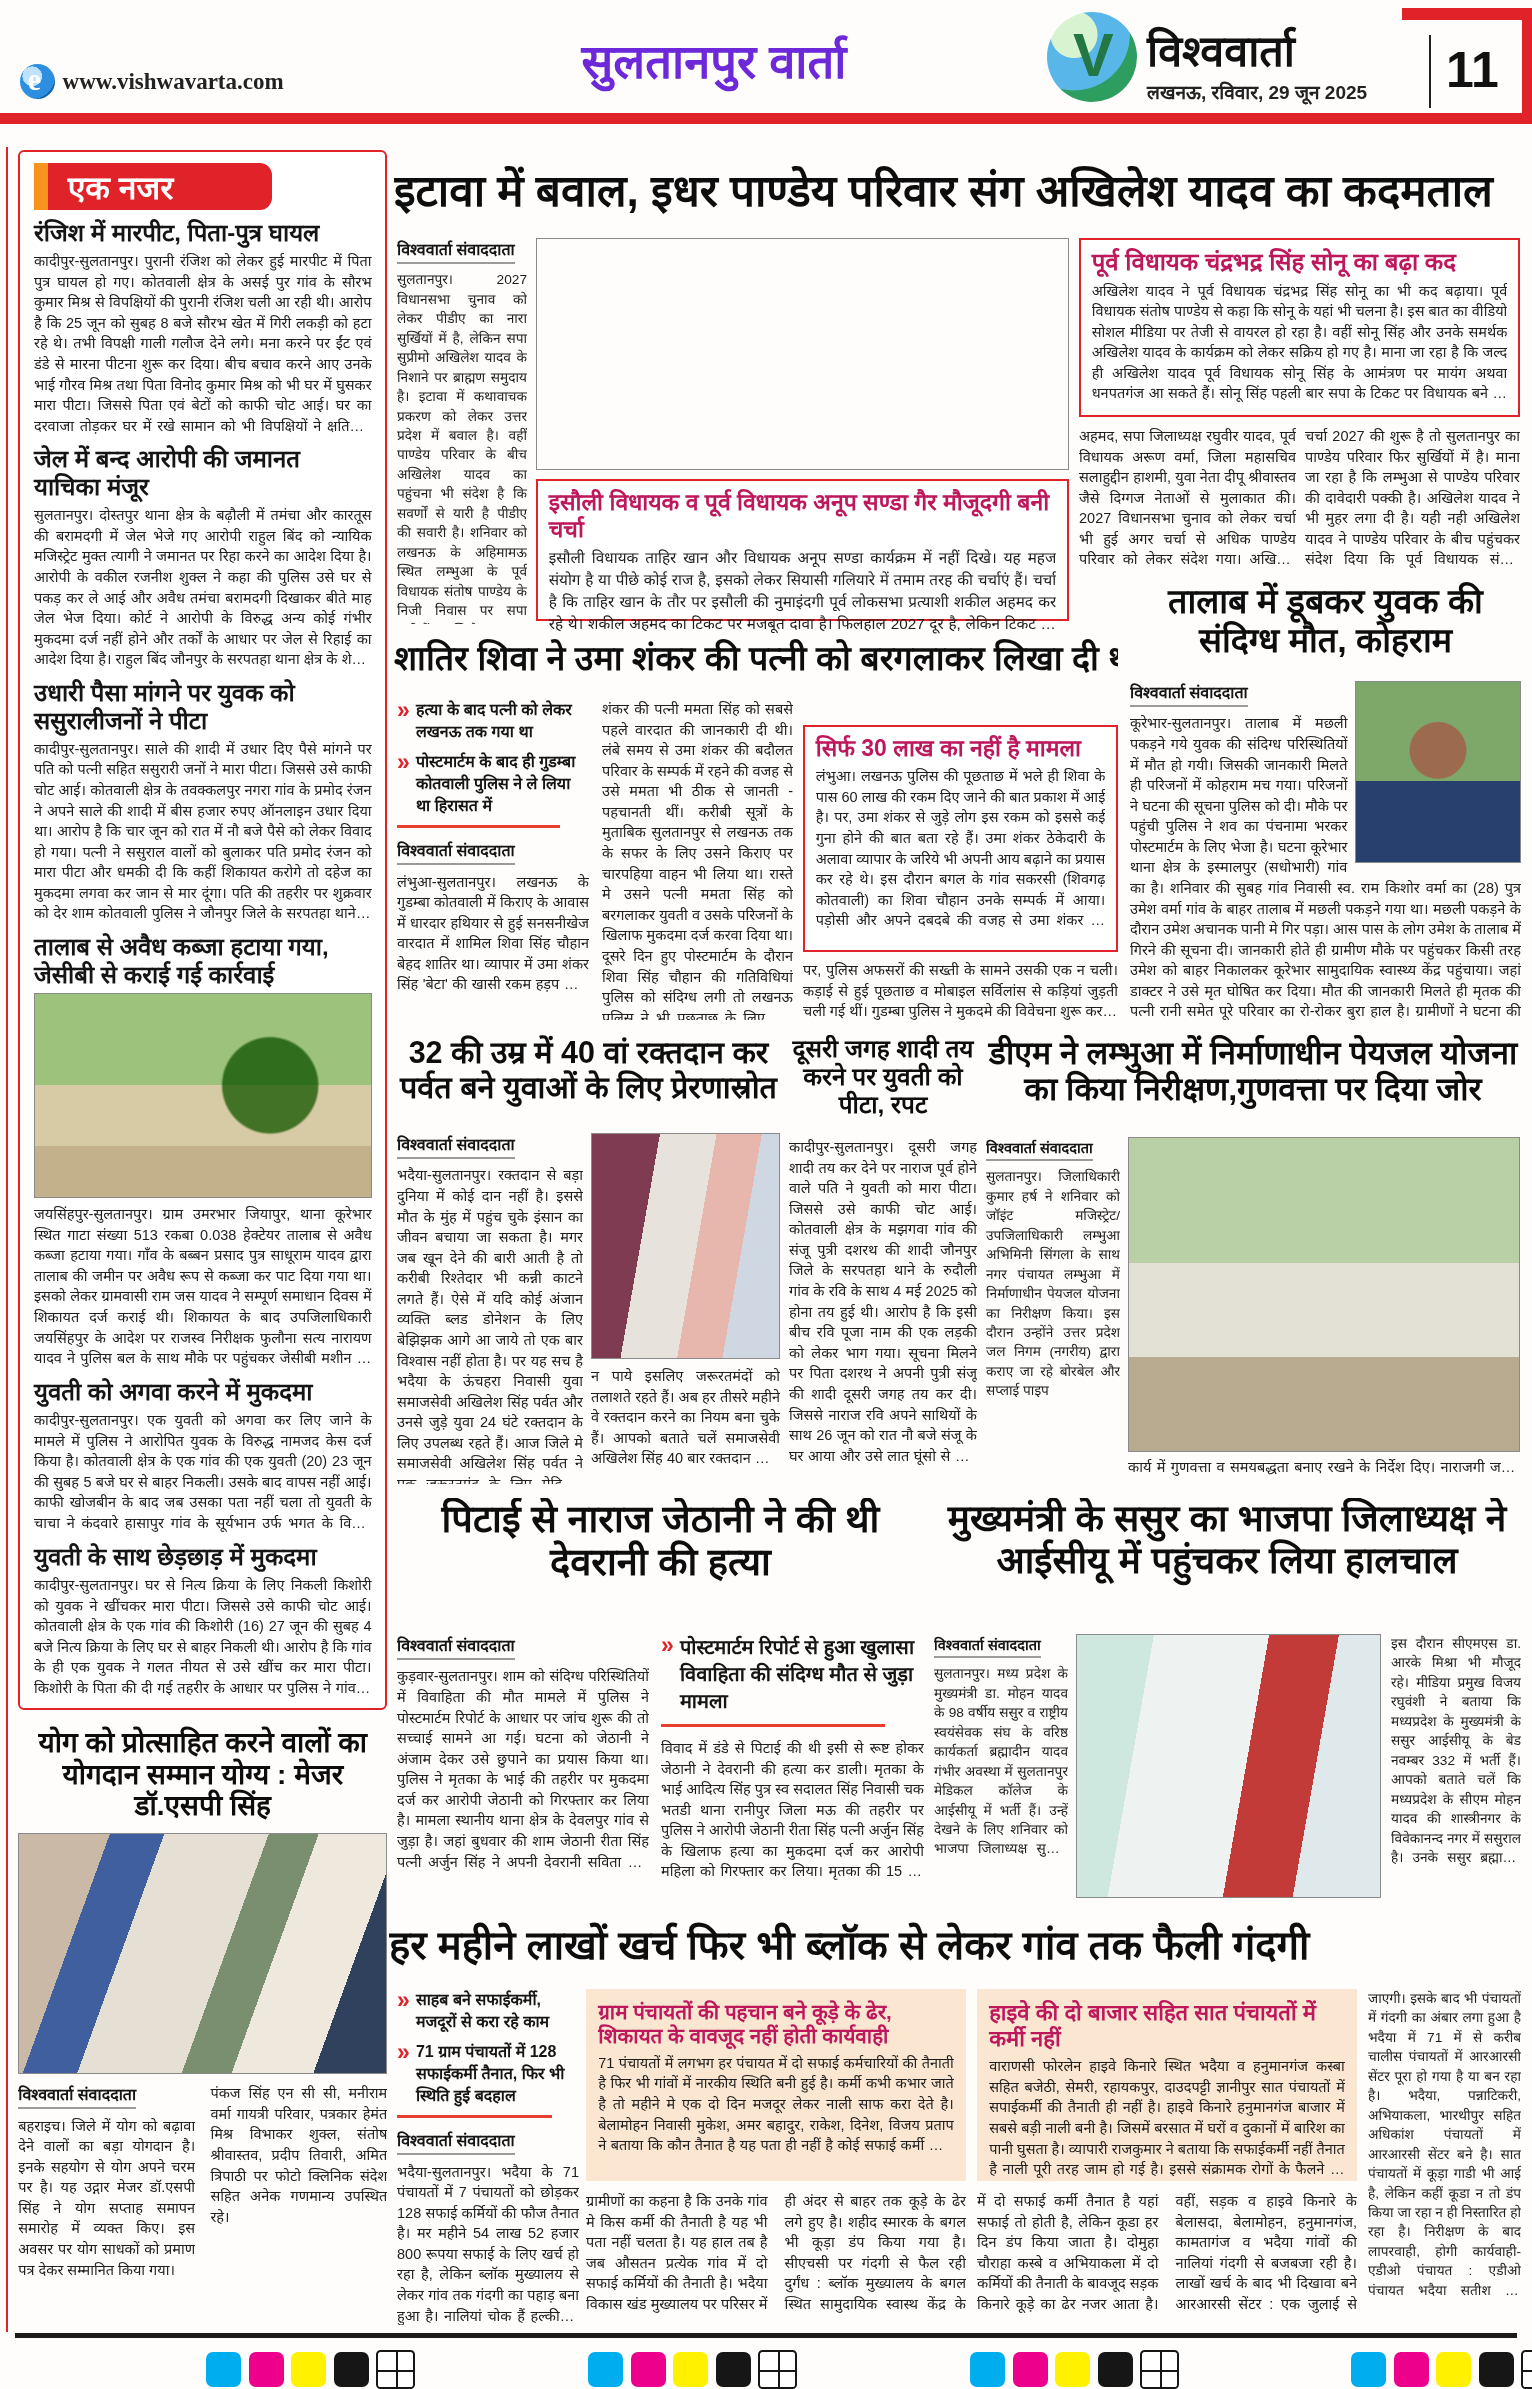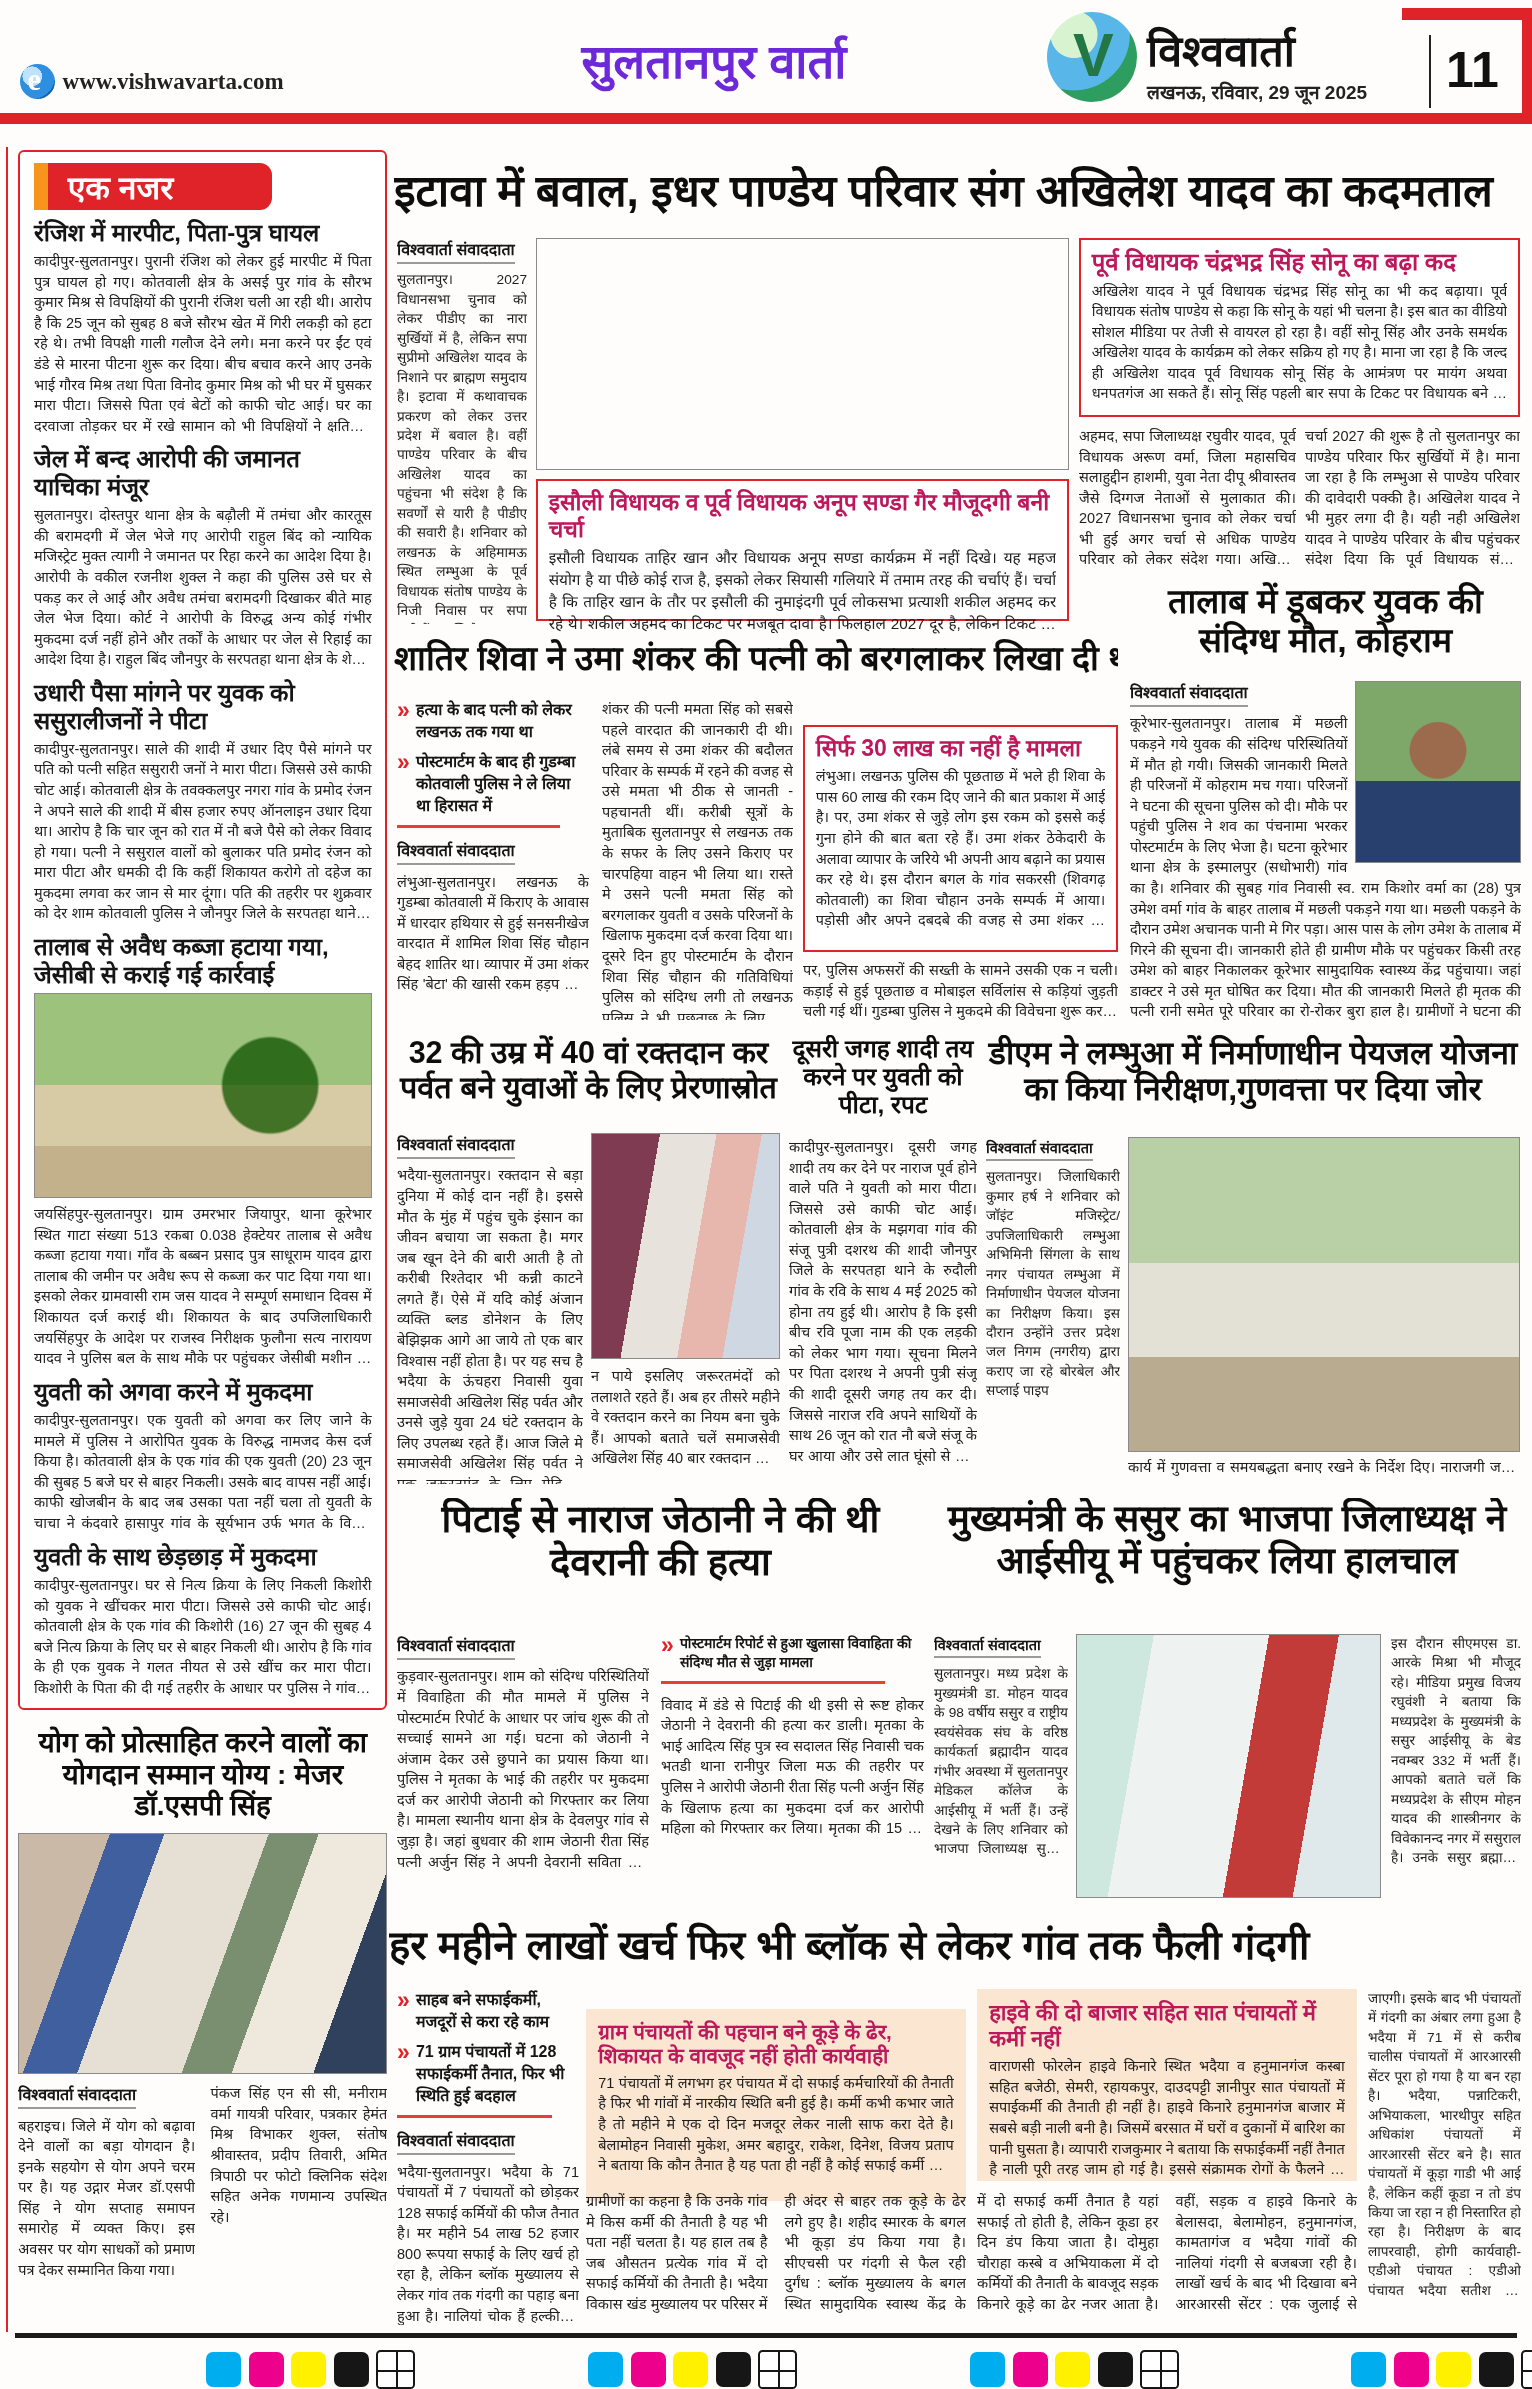--- a/index.html
+++ b/index.html
@@ -204,21 +204,21 @@
   </div>
 
   <div class="abs hd" style="left:397px;top:1498px;width:527px;height:125px;font-size:38px;text-align:center;overflow:hidden;">पिटाई से नाराज जेठानी ने की थी देवरानी की हत्या</div>
   <div class="abs" style="left:397px;top:1634px;width:252px;height:264px;overflow:hidden;">
     <div class="byline">विश्ववार्ता संवाददाता</div>
     <p class="body clamp c10">कुड़वार-सुलतानपुर। शाम को संदिग्ध परिस्थितियों में विवाहिता की मौत मामले में पुलिस ने पोस्टमार्टम रिपोर्ट के आधार पर जांच शुरू की तो सच्चाई सामने आ गई। घटना को जेठानी ने अंजाम देकर उसे छुपाने का प्रयास किया था। पुलिस ने मृतका के भाई की तहरीर पर मुकदमा दर्ज कर आरोपी जेठानी को गिरफ्तार कर लिया है। मामला स्थानीय थाना क्षेत्र के देवलपुर गांव से जुड़ा है। जहां बुधवार की शाम जेठानी रीता सिंह पत्नी अर्जुन सिंह ने अपनी देवरानी सविता सिंह (37) पत्नी मुकेश सिंह को पेटीकोट से गला दबाकर मौत के घाट उतार दिया। दोनों के पति रोजी रोजगार से बाहर थे तथा मृतका के दोनों बच्चे कोचिंग पढ़ने गए थे। पुलिस जांच में घटना का कारण यह निकलकर सामने आया कि घटना के एक दिन पूर्व देवरानी ने जेठानी को घरेलू</p>
   </div>
   <div class="abs" style="left:661px;top:1634px;width:263px;height:264px;overflow:hidden;">
     <div class="bullet">
       <span class="chev">»</span>
-      <span class="bt" style="font-size:14px;">पोस्टमार्टम रिपोर्ट से हुआ खुलासा विवाहिता की संदिग्ध मौत से जुड़ा मामला</span>
+      <span class="bt" style="font-size:20px;">पोस्टमार्टम रिपोर्ट से हुआ खुलासा विवाहिता की संदिग्ध मौत से जुड़ा मामला</span>
     </div>
     <div class="red-underline"></div>
     <p class="body clamp c7">विवाद में डंडे से पिटाई की थी इसी से रूष्ट होकर जेठानी ने देवरानी की हत्या कर डाली। मृतका के भाई आदित्य सिंह पुत्र स्व सदालत सिंह निवासी चक भतडी थाना रानीपुर जिला मऊ की तहरीर पर पुलिस ने आरोपी जेठानी रीता सिंह पत्नी अर्जुन सिंह के खिलाफ हत्या का मुकदमा दर्ज कर आरोपी महिला को गिरफ्तार कर लिया। मृतका की 15 वर्ष पूर्व शादी हुई थी। जिसकी दो संताने हैं। निरीक्षक अमित मिश्रा ने बताया कि आरोपी महिला को गिरफ्तार करते हुए आलाकत्ल पेटीकोट बरामद किया गया है। आरोपी महिला को जिला न्यायालय भेज कर कार्यवाही की जा रही है।</p>
   </div>
 
   <div class="abs hd" style="left:934px;top:1498px;width:586px;height:125px;font-size:37px;text-align:center;overflow:hidden;">मुख्यमंत्री के ससुर का भाजपा जिलाध्यक्ष ने आईसीयू में पहुंचकर लिया हालचाल</div>
   <div class="abs" style="left:934px;top:1634px;width:134px;height:264px;overflow:hidden;">
     <div class="byline" style="font-size:14.5px;">विश्ववार्ता संवाददाता</div>
     <p class="body clamp c10" style="font-size:13.7px;">सुलतानपुर। मध्य प्रदेश के मुख्यमंत्री डा. मोहन यादव के 98 वर्षीय ससुर व राष्ट्रीय स्वयंसेवक संघ के वरिष्ठ कार्यकर्ता ब्रह्मादीन यादव गंभीर अवस्था में सुलतानपुर मेडिकल कॉलेज के आईसीयू में भर्ती हैं। उन्हें देखने के लिए शनिवार को भाजपा जिलाध्यक्ष सुशील त्रिपाठी व पूर्व जिलाध्यक्ष डा. आरए वर्मा मेडिकल कालेज के आईसीयू में पहुंचे। जहां उन्होंने मध्यप्रदेश के मुख्यमंत्री मोहन यादव के ससुर का हाल-चाल जाना। इस दौरान उन्होंने परिजनों से भी मुलाकात की।</p>
   </div>
@@ -236,21 +236,21 @@
     </div>
     <div class="bullet">
       <span class="chev">»</span>
       <span class="bt">71 ग्राम पंचायतों में 128 सफाईकर्मी तैनात, फिर भी स्थिति हुई बदहाल</span>
     </div>
     <div class="red-underline"></div>
     <div class="byline">विश्ववार्ता संवाददाता</div>
     <p class="body clamp c8">भदैया-सुलतानपुर। भदैया के 71 पंचायतों में 7 पंचायतों को छोड़कर 128 सफाई कर्मियों की फौज तैनात है। मर महीने 54 लाख 52 हजार 800 रूपया सफाई के लिए खर्च हो रहा है, लेकिन ब्लॉक मुख्यालय से लेकर गांव तक गंदगी का पहाड़ बना हुआ है। नालियां चोक हैं हल्की सी बरसात पर पानी नाली के बजाय सड़कों से बहने लगता है। अधिकांश गांवों में सफाई कर्मी जाते ही नहीं है टोली लगती है तो सफाई होती है।</p>
   </div>
 
-  <div class="abs creambox" style="left:586px;top:1989px;width:380px;height:192px;box-sizing:border-box;overflow:hidden;margin-top:20px;">
+  <div class="abs creambox" style="left:586px;top:1989px;width:380px;height:192px;box-sizing:border-box;overflow:hidden;">
     <div class="redhead" style="font-size:20.6px;">ग्राम पंचायतों की पहचान बने कूड़े के ढेर, शिकायत के वावजूद नहीं होती कार्यवाही</div>
     <p class="body clamp c5">71 पंचायतों में लगभग हर पंचायत में दो सफाई कर्मचारियों की तैनाती है फिर भी गांवों में नारकीय स्थिति बनी हुई है। कर्मी कभी कभार जाते है तो महीने मे एक दो दिन मजदूर लेकर नाली साफ करा देते है। बेलामोहन निवासी मुकेश, अमर बहादुर, राकेश, दिनेश, विजय प्रताप ने बताया कि कौन तैनात है यह पता ही नहीं है कोई सफाई कर्मी करने नहीं आता हैं। जगह-जगह गंदगी का ढेर लगा हुआ है। नालियों को देखकर लगता है कि अर्से से साफ सफाई नहीं हुई है।</p>
   </div>
   <div class="abs colwrap2" style="left:586px;top:2191px;width:380px;height:134px;overflow:hidden;">
     <p class="body">ग्रामीणों का कहना है कि उनके गांव मे किस कर्मी की तैनाती है यह भी पता नहीं चलता है। यह हाल तब है जब औसतन प्रत्येक गांव में दो सफाई कर्मियों की तैनाती है। भदैया विकास खंड मुख्यालय पर परिसर में ही अंदर से बाहर तक कूड़े के ढेर लगे हुए है। शहीद स्मारक के बगल भी कूड़ा डंप किया गया है। सीएचसी पर गंदगी से फैल रही दुर्गंध : ब्लॉक मुख्यालय के बगल स्थित सामुदायिक स्वास्थ केंद्र के बगल भी कुड़े का ढेर लगा है। इससे आने वाले मरीजों को मुश्किलें होती है। उठ रहीं दुर्गंध से कस्बे वासियों ने बताया कि बरसात होने पर नालियों का गंदा पानी घरों में प्रवेश करता है।</p>
   </div>
 
   <div class="abs creambox" style="left:977px;top:1989px;width:380px;height:192px;box-sizing:border-box;overflow:hidden;">
     <div class="redhead" style="font-size:22px;">हाइवे की दो बाजार सहित सात पंचायतों में कर्मी नहीं</div>
     <p class="body clamp c6">वाराणसी फोरलेन हाइवे किनारे स्थित भदैया व हनुमानगंज कस्बा सहित बजेठी, सेमरी, रहायकपुर, दाउदपट्टी ज्ञानीपुर सात पंचायतों में सपाईकर्मी की तैनाती ही नहीं है। हाइवे किनारे हनुमानगंज बाजार में सबसे बड़ी नाली बनी है। जिसमें बरसात में घरों व दुकानों में बारिश का पानी घुसता है। व्यापारी राजकुमार ने बताया कि सफाईकर्मी नहीं तैनात है नाली पूरी तरह जाम हो गई है। इससे संक्रामक रोगों के फैलने की आशंका है। व्यापारी सुरेश कुमार ने बताया कि नाली जाम हो गई है। बरसात में पानी दुकान के सामने सड़कों से बहता है।</p>

